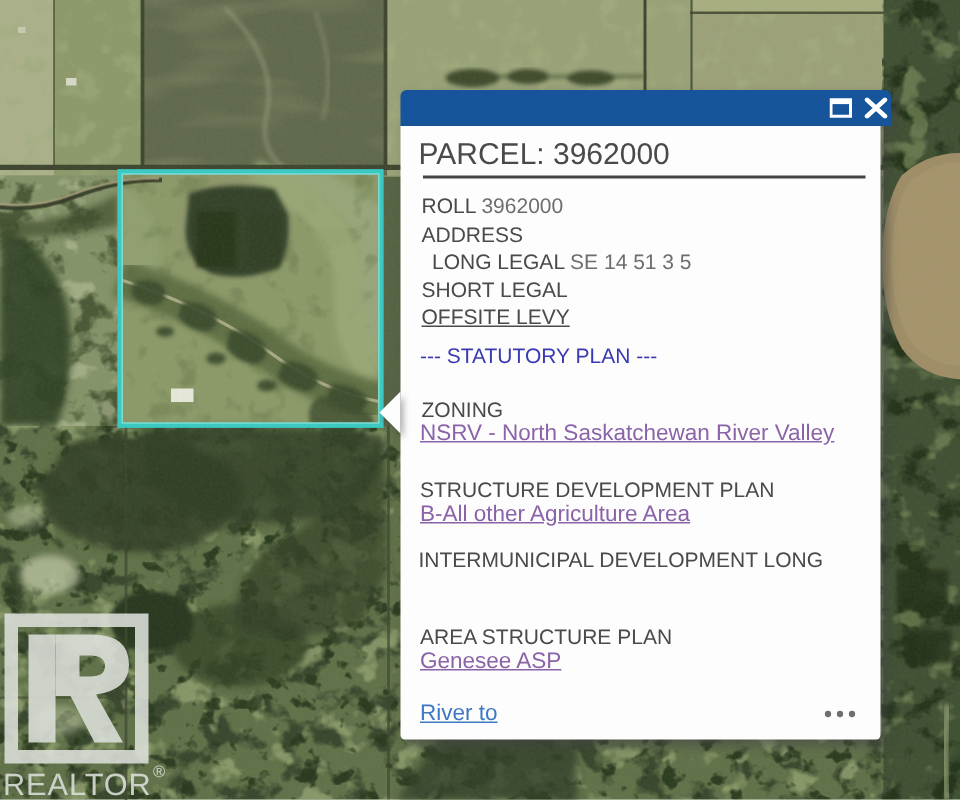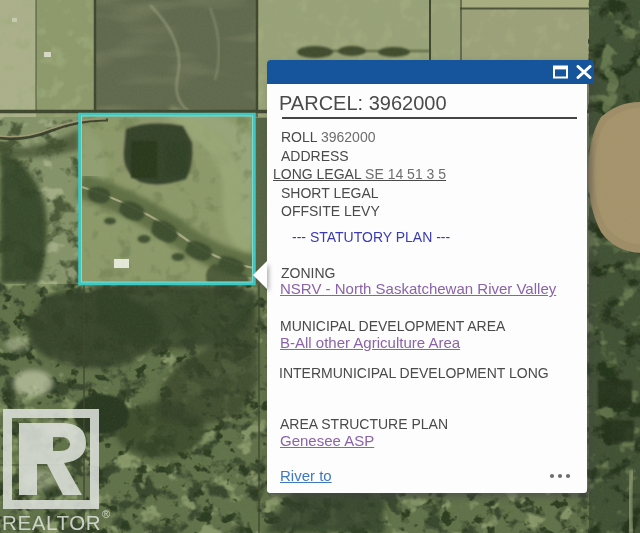--- a/index.html
+++ b/index.html
@@ -188,30 +188,30 @@
   <rect x="1" y="1.5" width="13" height="11" fill="none" stroke="#fff" stroke-width="2"></rect>
   <rect x="1" y="1" width="13" height="3.4" fill="#fff"></rect>
   <path d="M25 1.5 L37 12.5 M37 1.5 L25 12.5" stroke="#fff" stroke-width="3" stroke-linecap="round"></path>
 </svg>
 
 <div class="txt" style="left:279px;top:91.5px;font-size:20px;color:#4a4a4a;">PARCEL: 3962000</div>
 <div class="txt" style="left:282px;top:117px;width:295px;height:1.6px;background:#454545;"></div>
 
 <div class="txt lbl" style="left:281px;top:129.3px;">ROLL <span class="val">3962000</span></div>
 <div class="txt lbl" style="left:281px;top:148.3px;">ADDRESS</div>
-<div class="txt lbl" style="left:273px;top:166.3px;text-decoration:underline;">LONG LEGAL <span class="val">SE 14 51 3 5</span></div>
+<div class="txt lbl" style="left:288px;top:166.3px;">LONG LEGAL <span class="val">SE 14 51 3 5</span></div>
 <div class="txt lbl" style="left:281px;top:184.8px;">SHORT LEGAL</div>
-<div class="txt lbl" style="left:281px;top:203.3px;">OFFSITE LEVY</div>
-
-<div class="txt" style="left:280px;top:229.3px;font-size:14px;color:#3a3ab4;margin-left:12px;">--- STATUTORY PLAN ---</div>
+<div class="txt lbl" style="left:281px;top:203.3px;text-decoration:underline;">OFFSITE LEVY</div>
+
+<div class="txt" style="left:280px;top:229.3px;font-size:14px;color:#3a3ab4;">--- STATUTORY PLAN ---</div>
 
 <div class="txt lbl" style="left:281px;top:265.3px;">ZONING</div>
 <div class="txt plink" style="left:280px;top:280.3px;">NSRV - North Saskatchewan River Valley</div>
 
-<div class="txt lbl" style="left:280px;top:318px;">MUNICIPAL DEVELOPMENT AREA</div>
+<div class="txt lbl" style="left:280px;top:318px;">STRUCTURE DEVELOPMENT PLAN</div>
 <div class="txt plink" style="left:280px;top:334px;">B-All other Agriculture Area</div>
 
 <div class="txt lbl" style="left:279px;top:365.3px;">INTERMUNICIPAL DEVELOPMENT LONG</div>
 
 <div class="txt lbl" style="left:280px;top:416.3px;">AREA STRUCTURE PLAN</div>
 <div class="txt plink" style="left:280px;top:432.4px;">Genesee ASP</div>
 
 <div class="txt" style="left:280px;top:467.3px;font-size:15px;color:#3e78c2;text-decoration:underline;">River to</div>
 <svg style="position:absolute;left:549px;top:473px;" width="24" height="6" viewBox="0 0 24 6">
   <circle cx="3" cy="3" r="2.1" fill="#6e6e6e"></circle>

